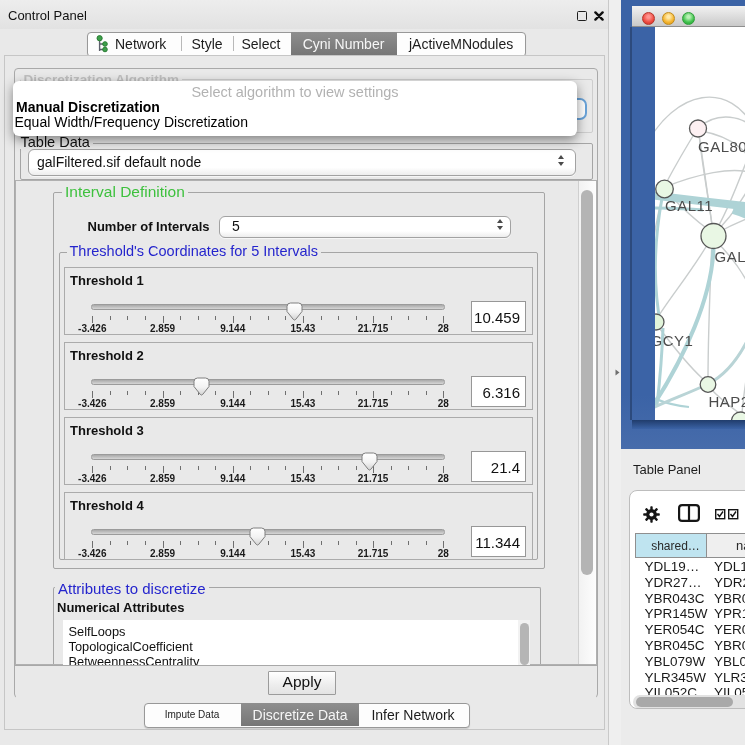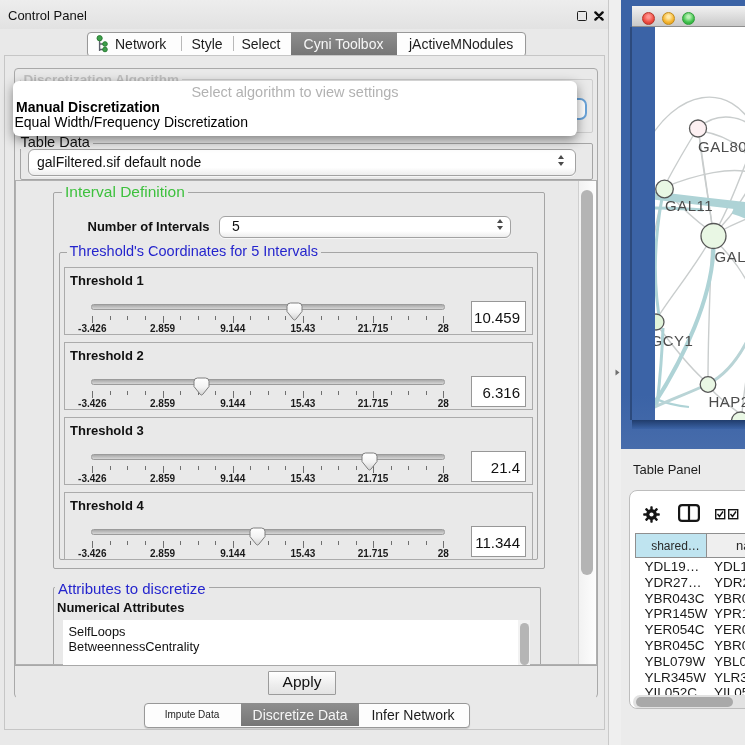--- a/index.html
+++ b/index.html
@@ -38,21 +38,21 @@
 
 <div class="abs" style="left:0;top:0;width:609px;height:29px;background:linear-gradient(#ededed,#e2e2e2);"></div>
 <div class="abs" style="left:8px;top:7.5px;font-size:13px;color:#111;">Control Panel</div>
 
 <div class="abs" style="left:577px;top:10.5px;width:8px;height:8px;border:1.6px solid #1d1d1d;border-radius:1.5px;"></div>
 <svg class="abs" style="left:594px;top:10.5px;" width="10" height="10" viewBox="0 0 10 10">
   <path d="M1.4 1.4 L8.6 8.6 M8.6 1.4 L1.4 8.6" stroke="#111" stroke-width="2.4" stroke-linecap="round"></path>
 </svg>
 
 <div class="tabstrip" style="left:87px;top:32px;width:437px;height:23px;"></div>
-<div class="tabseg tabdark" style="left:290.5px;top:32px;height:23px;width:106px;">Cyni Toolbox</div>
+<div class="tabseg tabdark" style="left:290.5px;top:32px;height:23px;width:106px;">Cyni Number</div>
 <svg class="abs" style="left:96px;top:35px;" width="13" height="18" viewBox="0 0 13 18">
   <path d="M3.6 4 L3.6 16 M3.6 9 L8.6 9 M3.6 14.5 L8.6 14.5" stroke="#5b5f6b" stroke-width="1.4" fill="none"></path>
   <circle cx="3.6" cy="3.2" r="2.6" fill="#3da04a" stroke="#2c7d36" stroke-width="1"></circle>
   <circle cx="9" cy="9" r="2.3" fill="#3da04a" stroke="#2c7d36" stroke-width="1"></circle>
   <circle cx="9" cy="14.5" r="2.3" fill="#3da04a" stroke="#2c7d36" stroke-width="1"></circle>
 </svg>
 <div class="abs" style="left:115px;top:36px;height:16px;line-height:16px;font-size:14px;color:#1c1c1c;">Network</div>
 <div class="abs" style="left:191.5px;top:36px;height:16px;line-height:16px;font-size:14px;color:#1c1c1c;">Style</div>
 <div class="abs" style="left:241.5px;top:36px;height:16px;line-height:16px;font-size:14px;color:#1c1c1c;">Select</div>
 <div class="abs" style="left:409px;top:36px;height:16px;line-height:16px;font-size:14px;color:#1c1c1c;">jActiveMNodules</div>
@@ -264,20 +264,21 @@
       </svg>
       <div class="vbox" style="left:406px;top:33px;width:55px;height:31px;line-height:31px;padding-right:5px;box-sizing:border-box;">11.344</div>
     </div>
   </div>
 
 <div class="grpborder" style="left:53px;top:587px;width:486px;height:76px;border-radius:2px 2px 0 0;border-bottom:none;"></div>
 <div class="grptitle" style="left:55px;top:582px;color:#2525cd;font-size:15px;">Attributes to discretize</div>
 <div class="abs" style="left:57px;top:600px;font-size:13px;font-weight:bold;color:#111;">Numerical Attributes</div>
 <div class="abs" style="left:63px;top:619.5px;width:467px;height:45.5px;background:#fff;overflow:hidden;">
   <div class="lrow" style="margin-top:4px;">SelfLoops</div>
+  <div class="lrow">TopologicalCoefficient</div>
   <div class="lrow">BetweennessCentrality</div>
 </div>
 <div class="abs" style="left:518px;top:619.5px;width:12px;height:45.5px;background:#f2f2f2;"></div>
 <div class="abs" style="left:519.5px;top:623px;width:9px;height:42px;background:#b5b5b5;border-radius:4.5px;"></div>
 
 <div class="abs" style="left:16px;top:666px;width:580px;height:35px;background:#e9e9e9;"></div>
 <div class="abs" style="left:15px;top:665px;width:582px;height:1px;background:#a8a8a8;"></div>
 
 <div class="abs" style="left:268px;top:671px;width:68px;height:24px;border:1px solid #9b9b9b;border-radius:1px;background:linear-gradient(#ffffff,#eeeeee 55%,#e3e3e3);box-sizing:border-box;text-align:center;color:#111;line-height:20px;font-size:15.5px;">Apply</div>
 

